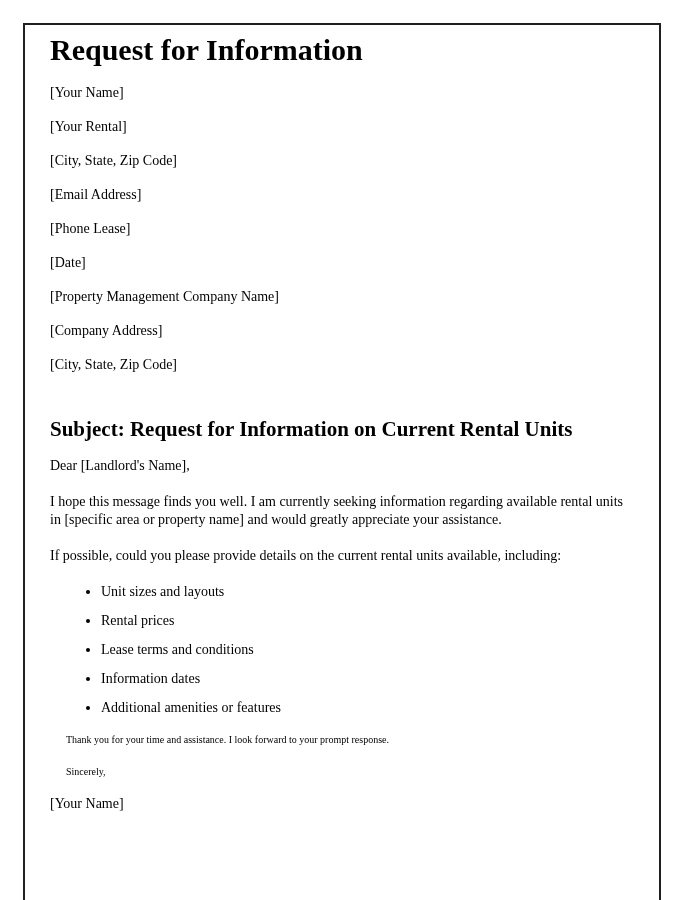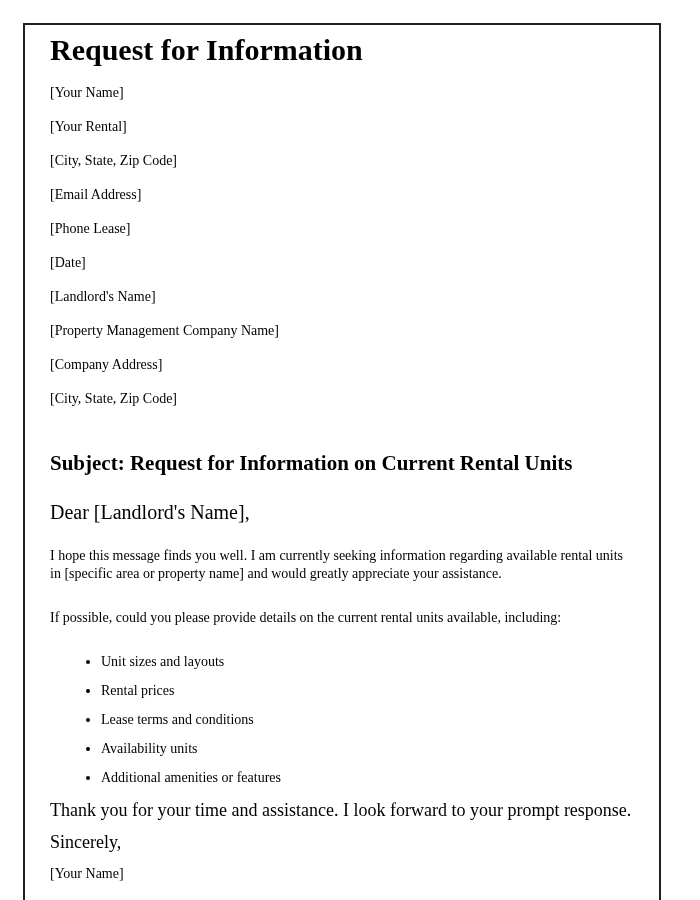--- a/index.html
+++ b/index.html
@@ -55,48 +55,48 @@
 
   .subject-heading {
     font-size: 21px;
     font-weight: bold;
     line-height: 27px;
     margin: 42px 0 12px 0;
     max-width: 552px;
   }
 
   .salutation {
-    font-size: 20px;
+    font-size: 14px;
     line-height: 18px;
-    margin: 26px 0;
+    margin: 14px 0;
   }
 
   .body-para {
     font-size: 14px;
     line-height: 18px;
-    margin: 26px 0;
+    margin: 18px 0;
     max-width: 585px;
   }
 
   .detail-list {
     margin: 13px 0 13px 0;
     padding-left: 40px;
     list-style-type: disc;
   }
   .detail-list li {
     font-size: 14px;
     line-height: 18px;
     margin: 11px;
     padding: 0;
   }
 
   .closing-line {
-    font-size: 18px;
+    font-size: 10px;
     line-height: 18px;
-    margin: 14px 0;
+    margin: 14px 16px;
   }
   .signature-line {
     font-size: 14px;
     line-height: 18px;
     margin: 14px 0 0 0;
   }
 </style>
 </head>
 <body>
 
@@ -109,39 +109,38 @@
       <p class="addr-line">[Your Name]</p>
       <p class="addr-line">[Your Rental]</p>
       <p class="addr-line">[City, State, Zip Code]</p>
       <p class="addr-line">[Email Address]</p>
       <p class="addr-line">[Phone Lease]</p>
     </div>
 
     <p class="addr-line">[Date]</p>
 
     <div>
-      <p class="addr-line">[Landlord's Name]</p>
       <p class="addr-line">[Property Management Company Name]</p>
       <p class="addr-line">[Company Address]</p>
       <p class="addr-line">[City, State, Zip Code]</p>
     </div>
 
     <h2 class="subject-heading">Subject: Request for Information on Current Rental Units</h2>
 
     <p class="salutation">Dear [Landlord's Name],</p>
 
     <p class="body-para">I hope this message finds you well. I am currently seeking information regarding available rental units in [specific area or property name] and would greatly appreciate your assistance.</p>
 
     <p class="body-para">If possible, could you please provide details on the current rental units available, including:</p>
 
     <ul class="detail-list">
       <li>Unit sizes and layouts</li>
       <li>Rental prices</li>
       <li>Lease terms and conditions</li>
-      <li>Availability units</li>
+      <li>Information dates</li>
       <li>Additional amenities or features</li>
     </ul>
 
     <p class="closing-line">Thank you for your time and assistance. I look forward to your prompt response.</p>
 
     <p class="closing-line">Sincerely,</p>
 
     <p class="signature-line">[Your Name]</p>
 
   </div>

